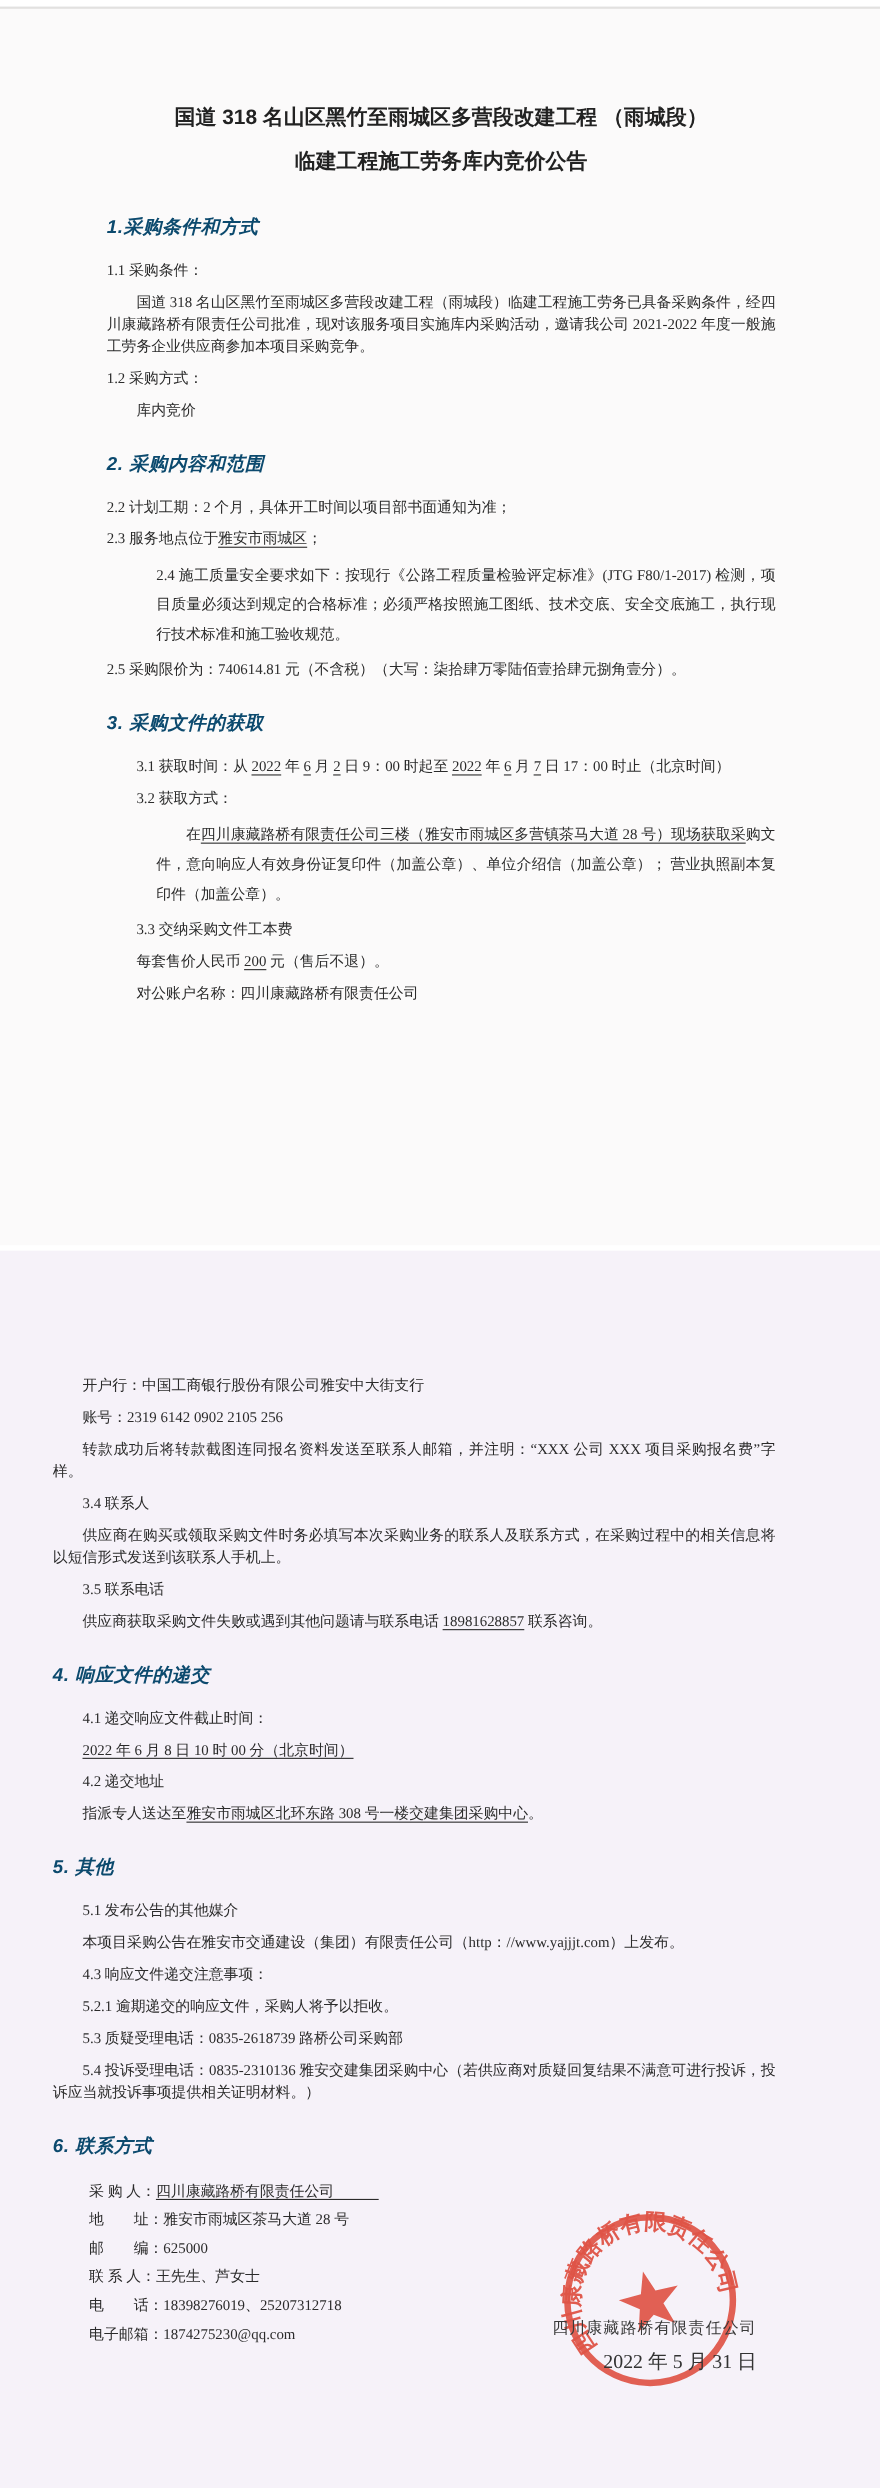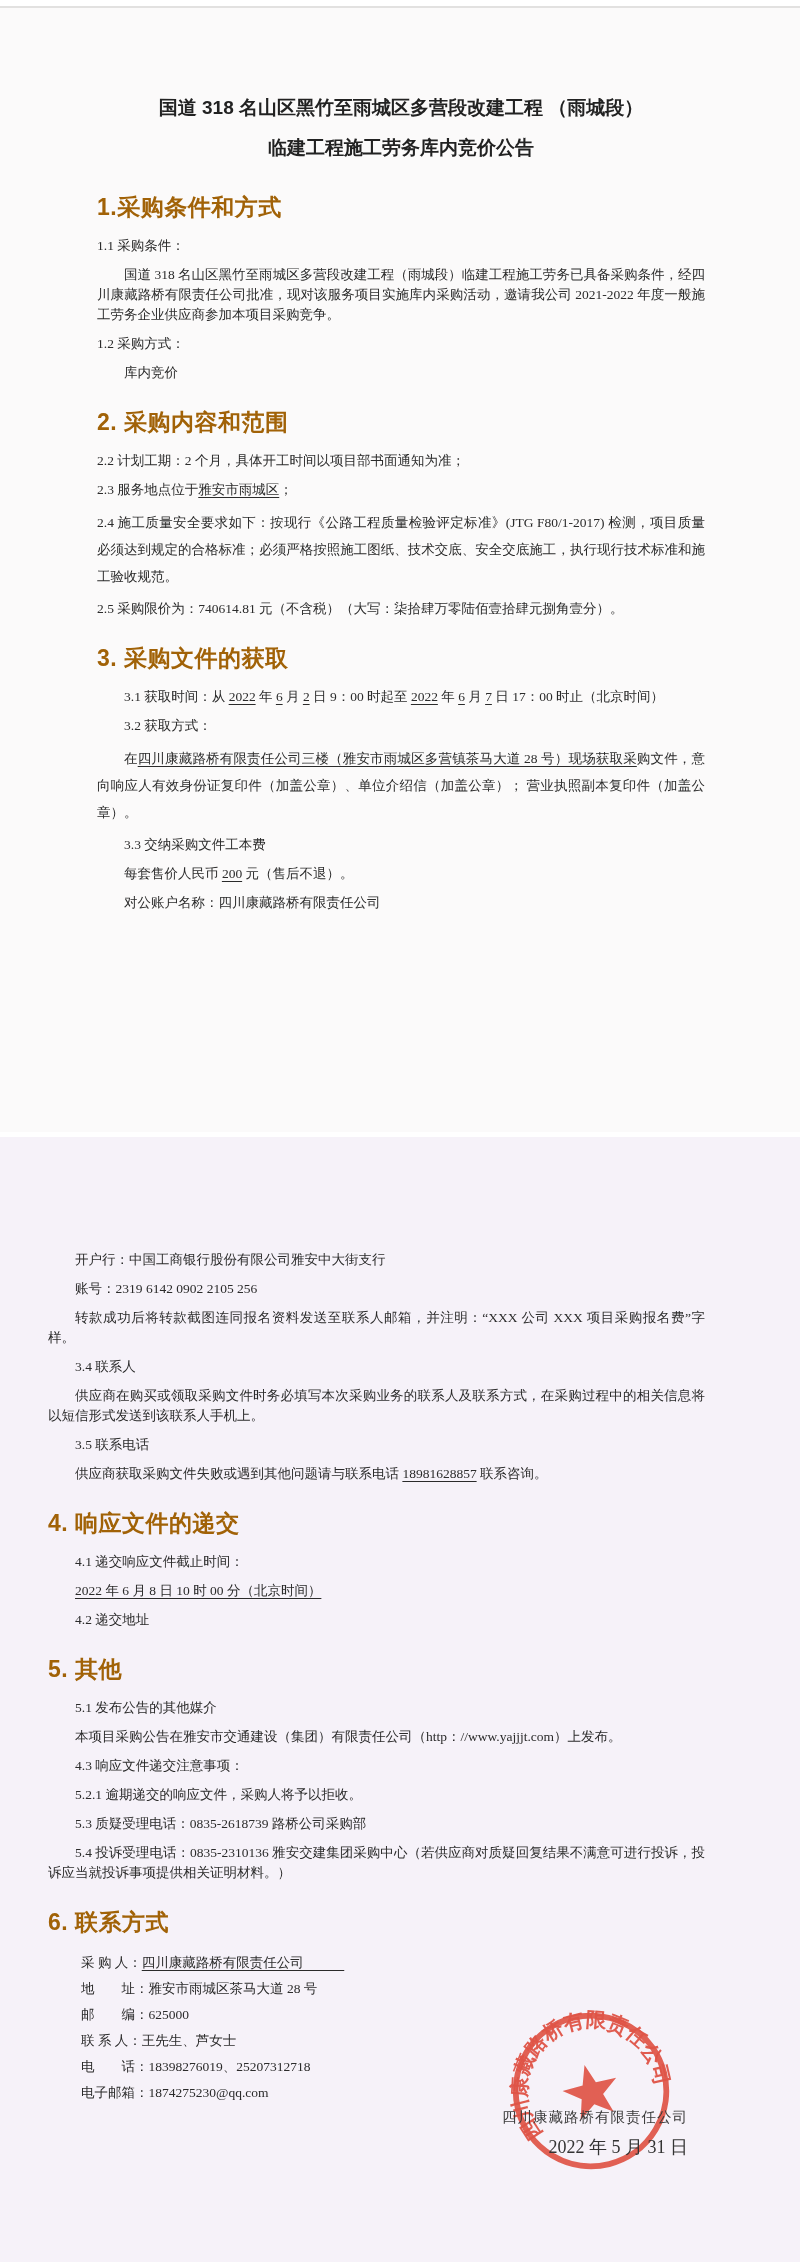--- a/index.html
+++ b/index.html
@@ -4,23 +4,23 @@
 <style>
   html,body{margin:0;padding:0;background:#ffffff;}
   body{width:800px;height:2262px;position:relative;font-family:"Liberation Serif","DejaVu Serif",serif;color:#2b2b2b;}
   .page{position:absolute;left:0;width:800px;overflow:hidden;}
   .page-1{top:6px;height:1124px;background:#fbfafa;border-top:2px solid #e2e1e0;}
   .page-2{top:1137px;height:1125px;background:#f6f2f9;}
   .content{padding:0 95px 0 97px;}
   .page-1 .content{padding-top:80px;}
   .page-2 .content{padding-top:104px;padding-left:48px;}
   .doc-title{font-family:"Liberation Sans","DejaVu Sans",sans-serif;font-weight:bold;font-size:19px;line-height:40px;text-align:center;color:#222;}
-  .h1{font-family:"Liberation Sans","DejaVu Sans",sans-serif;font-weight:bold;font-size:23px;line-height:24px;margin:27px 0 17px;color:#a16207;letter-spacing:0.5px;}
+  .h1{font-family:"Liberation Sans","DejaVu Sans",sans-serif;font-weight:bold;font-size:17px;line-height:24px;margin:27px 0 17px;color:#0c4a6e;letter-spacing:0.5px;font-style:italic;}
   p{font-size:13.5px;line-height:20px;margin:9px 0;text-align:justify;}
-  p.loose{line-height:27px;}
+  p.loose{line-height:27px;margin-left:45px;}
   p.indent{text-indent:2em;}
   p.contact{margin:3px 0;line-height:23px;padding-left:33px;text-indent:0;}
   .u{text-decoration:underline;text-underline-offset:3px;}
   .seal-wrap{position:absolute;left:505px;top:868px;width:172px;height:172px;transform:rotate(-14deg);opacity:0.88;mix-blend-mode:multiply;pointer-events:none;}
   .signature{position:absolute;right:112px;top:968px;text-align:right;}
   .signature .sig-company{font-size:14.5px;line-height:24px;letter-spacing:1px;color:#3a3a3a;}
   .signature .sig-date{font-size:18px;line-height:24px;margin-top:6px;color:#333;}
   .seal-text{font-family:"Liberation Sans","DejaVu Sans",sans-serif;font-weight:bold;}
 </style>
 </head>
@@ -56,20 +56,21 @@
       <p class="indent"><span>账号：2319 6142 0902 2105 256</span></p>
       <p class="indent"><span>转款成功后将转款截图连同报名资料发送至联系人邮箱，并注明：“XXX 公司 XXX 项目采购报名费”字样。</span></p>
       <p class="indent"><span>3.4 联系人</span></p>
       <p class="indent"><span>供应商在购买或领取采购文件时务必填写本次采购业务的联系人及联系方式，在采购过程中的相关信息将以短信形式发送到该联系人手机上。</span></p>
       <p class="indent"><span>3.5 联系电话</span></p>
       <p class="indent"><span>供应商获取采购文件失败或遇到其他问题请与联系电话 </span><span class="u">18981628857</span><span> 联系咨询。</span></p>
       <div class="h1">4. 响应文件的递交</div>
       <p class="indent"><span>4.1 递交响应文件截止时间：</span></p>
       <p class="indent"><span class="u">2022 年 6 月 8 日 10 时 00 分（北京时间） </span></p>
       <p class="indent"><span>4.2 递交地址</span></p>
+      <p class="indent"><span>指派专人送达至</span><span class="u">雅安市雨城区北环东路 308 号一楼交建集团采购中心</span><span>。</span></p>
       <div class="h1">5. 其他</div>
       <p class="indent"><span>5.1 发布公告的其他媒介</span></p>
       <p class="indent"><span>本项目采购公告在雅安市交通建设（集团）有限责任公司（http：//www.yajjjt.com）上发布。</span></p>
       <p class="indent"><span>4.3 响应文件递交注意事项：</span></p>
       <p class="indent"><span>5.2.1 逾期递交的响应文件，采购人将予以拒收。</span></p>
       <p class="indent"><span>5.3 质疑受理电话：0835-2618739 路桥公司采购部</span></p>
       <p class="indent"><span>5.4 投诉受理电话：0835-2310136 雅安交建集团采购中心（若供应商对质疑回复结果不满意可进行投诉，投诉应当就投诉事项提供相关证明材料。）</span></p>
       <div class="h1">6. 联系方式</div>
       <p class="contact"><span>采 购 人：</span><span class="u">四川康藏路桥有限责任公司　　　</span></p>
       <p class="contact"><span>地　　址：雅安市雨城区茶马大道 28 号</span></p>

